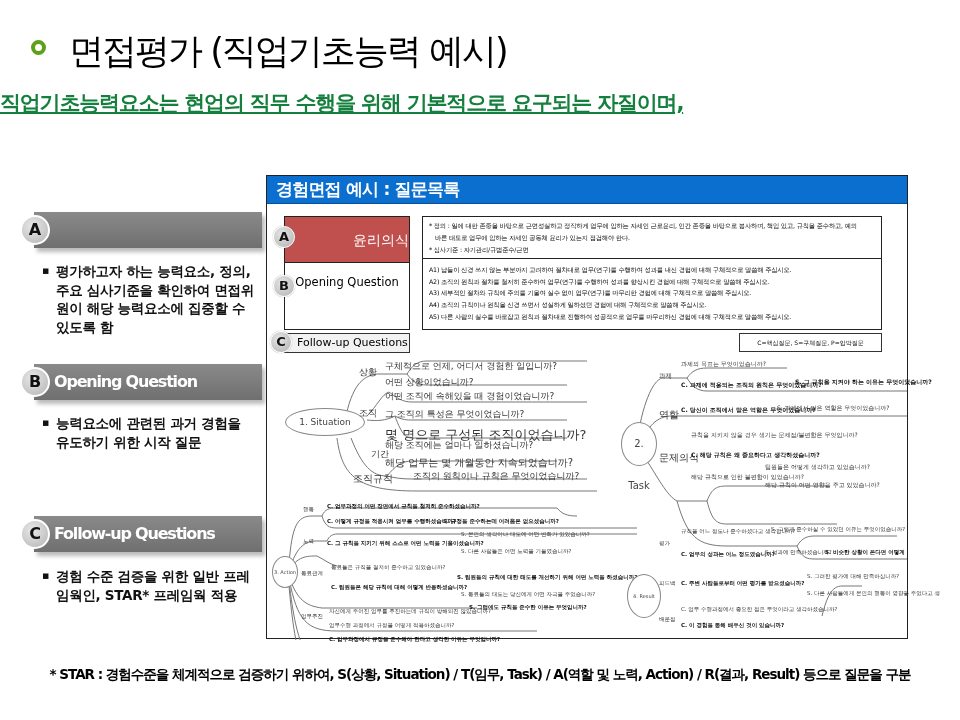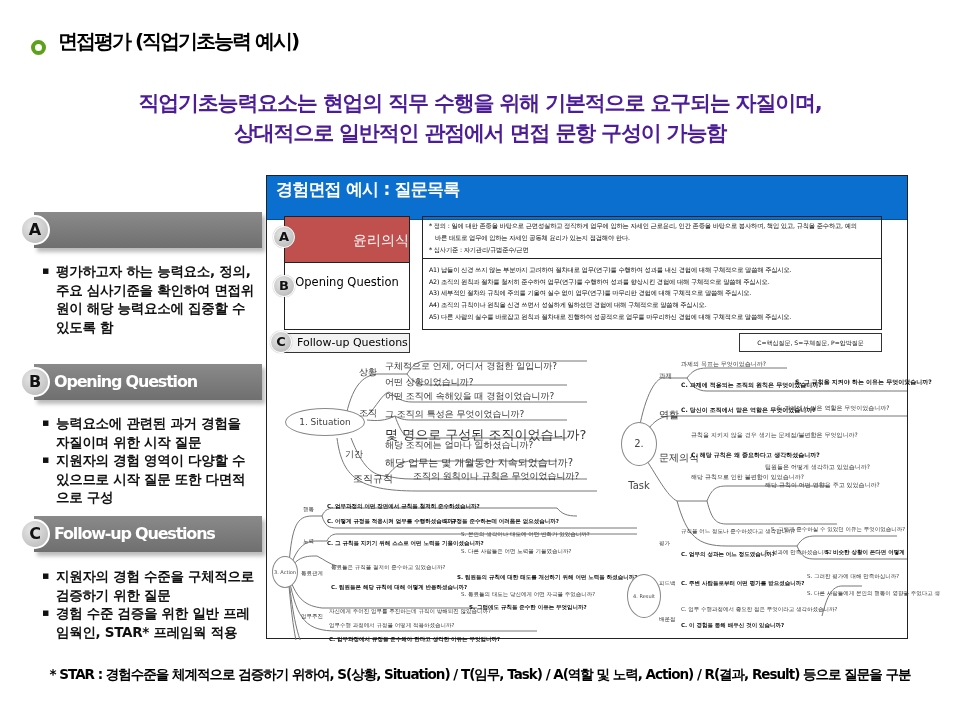--- a/index.html
+++ b/index.html
@@ -2,41 +2,41 @@
 <html><head>
 <meta charset="utf-8">
 <style>
   * { box-sizing: border-box; margin: 0; padding: 0; }
   body { width: 960px; height: 720px; background: #ffffff; position: relative; overflow: hidden;
          font-family: "DejaVu Sans", "Liberation Sans", sans-serif; color: #000; }
   .abs { position: absolute; }
 
   
   .title-bullet { left: 31px; top: 40px; width: 15px; height: 15px; border: 4px solid #5da01a; border-radius: 50%; }
-  .page-title { left: 58px; top: 28px; font-size: 20px; font-weight: bold; letter-spacing: -2px; white-space: nowrap; }
-
-  .subtitle { left: 0; width: 960px; top: 88px; text-align: center; color: #4c1d95; font-size: 21px;
-              font-weight: bold; line-height: 30px; letter-spacing: -1.2px; }
+  .page-title { left: 69px; top: 28px; font-size: 35px; font-weight: normal; letter-spacing: -2px; white-space: nowrap; }
+
+  .subtitle { left: 0; width: 960px; top: 88px; color: #15803d; font-size: 21px;
+              font-weight: bold; line-height: 30px; letter-spacing: -1.2px; text-decoration: underline; }
 
   
   .side-tab { left: 20px; width: 242px; height: 36px; }
   .side-tab .bar { position: absolute; left: 14px; top: 0; width: 228px; height: 36px;
                    background: linear-gradient(#8a8a8a, #6f6f6f); box-shadow: 3px 4px 4px #bbb; }
   .side-tab .circle { position: absolute; left: 0; top: 3px; width: 30px; height: 30px; border-radius: 50%;
                       background: radial-gradient(circle at 40% 35%, #e8e8e8, #b4b4b4); border: 2px solid #fff;
                       font-weight: bold; font-size: 16px; text-align: center; line-height: 26px; color: #111; }
   .side-tab .label { position: absolute; left: 34px; top: 0; height: 36px; line-height: 36px; color: #fff;
                      font-size: 16px; font-weight: bold; letter-spacing: -1.2px; white-space: nowrap; }
   .side-desc { left: 42px; width: 215px; font-size: 13.5px; font-weight: bold; line-height: 18.5px; color: #111; letter-spacing: -0.3px; }
   .side-desc li { list-style: none; padding-left: 14px; position: relative; }
   .side-desc li::before { content: "▪"; position: absolute; left: 0; top: 0; font-size: 11px; }
 
   
   .panel { left: 266px; top: 175px; width: 642px; height: 464px; border: 1.5px solid #222; background: #fff; }
-  .panel-head { position: absolute; left: 0; top: 0; width: 100%; height: 44px; background: #0b6fd0;
+  .panel-head { position: absolute; left: 0; top: 0; width: 100%; height: 28px; background: #0b6fd0;
                 border-bottom: 1px solid #0a4f96; text-align: center; }
   .panel-title { position: absolute; left: 9px; top: 2px; color: #fff; font-size: 17px; font-weight: bold; letter-spacing: -0.8px; }
 
   .box-left { position: absolute; left: 17px; top: 40px; width: 126px; height: 114px; border: 1.5px solid #222; }
   .ethics { position: absolute; left: 0; top: 0; width: 100%; height: 46px; background: #c0504d; color: #ffffff;
             font-size: 14px; text-align: right; line-height: 46px; border-bottom: 1px solid #222; }
   .opening { position: absolute; left: 0; top: 58px; width: 100%; text-align: center; font-size: 11.5px; }
   .mini-circle { position: absolute; width: 22px; height: 22px; border-radius: 50%;
                  background: radial-gradient(circle at 40% 35%, #e6e6e6, #b0b0b0); border: 1.5px solid #fff;
                  font-weight: bold; font-size: 13px; text-align: center; line-height: 19px; color: #111; box-shadow: 0 0 1px #777; }
@@ -61,48 +61,45 @@
 
   .footnote { left: 0; width: 960px; top: 666px; text-align: center; font-size: 13.5px; font-weight: bold; letter-spacing: -1px; white-space: nowrap; }
 </style>
 </head>
 <body>
 
 <div class="abs title-bullet"></div>
 <div class="abs page-title">면접평가 (직업기초능력 예시)</div>
 <div class="abs subtitle">
   <div>직업기초능력요소는 현업의 직무 수행을 위해 기본적으로 요구되는 자질이며,</div>
-  <div>상대적으로 일반적인 관점에서 면접 문항 구성이 가능함</div>
 </div>
 
 <div class="abs side-tab" style="top:212px">
   <div class="bar"></div>
   <div class="circle">A</div>
 </div>
 <ul class="abs side-desc" style="top:262px">
   <li>평가하고자 하는 능력요소, 정의, 주요 심사기준을 확인하여 면접위원이 해당 능력요소에 집중할 수 있도록 함</li>
 </ul>
 
 <div class="abs side-tab" style="top:364px">
   <div class="bar"></div>
   <div class="circle">B</div>
   <div class="label">Opening Question</div>
 </div>
 <ul class="abs side-desc" style="top:414px">
-  <li>능력요소에 관련된 과거 경험을 자질이며 위한 시작 질문</li>
-  <li>지원자의 경험 영역이 다양할 수 있으므로 시작 질문 또한 다면적으로 구성</li>
+  <li>능력요소에 관련된 과거 경험을 유도하기 위한 시작 질문</li>
 </ul>
 
 <div class="abs side-tab" style="top:516px">
   <div class="bar"></div>
   <div class="circle">C</div>
   <div class="label">Follow-up Questions</div>
 </div>
 <ul class="abs side-desc" style="top:567px">
-  <li>지원자의 경험 수준을 구체적으로 검증하기 위한 질문</li>
   <li>경험 수준 검증을 위한 일반 프레임웍인, STAR* 프레임웍 적용</li>
 </ul>
 
 <div class="abs panel">
   <div class="panel-head">
     <div class="panel-title">경험면접 예시 : 질문목록</div>
   </div>
 
   <div class="box-left">
     <div class="ethics">윤리의식</div>
@@ -170,21 +167,21 @@
   </svg>
 
   <div class="node" style="left:18px;top:232px;width:80px;height:28px;font-size:9px;line-height:26px">1. Situation</div>
   <div class="mm-cat" style="left:92px;top:190px;font-size:9px">상황</div>
   <div class="mm-text" style="left:118px;top:184px;font-size:9px">구체적으로 언제, 어디서 경험한 일입니까?</div>
   <div class="mm-text" style="left:118px;top:200px;font-size:9px">어떤 상황이었습니까?</div>
   <div class="mm-cat" style="left:92px;top:231px;font-size:9px">조직</div>
   <div class="mm-text" style="left:118px;top:214px;font-size:9px">어떤 조직에 속해있을 때 경험이었습니까?</div>
   <div class="mm-text" style="left:118px;top:232px;font-size:9px">그 조직의 특성은 무엇이었습니까?</div>
   <div class="mm-text" style="left:118px;top:250px;font-size:13px">몇 명으로 구성된 조직이었습니까?</div>
-  <div class="mm-cat" style="left:78px;top:272px;font-size:9px">기간</div>
+  <div class="mm-cat" style="left:104px;top:272px;font-size:9px">기간</div>
   <div class="mm-text" style="left:118px;top:263px;font-size:9px">해당 조직에는 얼마나 일하셨습니까?</div>
   <div class="mm-text" style="left:118px;top:280px;font-size:10px">해당 업무는 몇 개월동안 지속되었습니까?</div>
   <div class="mm-cat" style="left:86px;top:296px;font-size:10px">조직규칙</div>
   <div class="mm-text" style="left:146px;top:294px;font-size:9px">조직의 원칙이나 규칙은 무엇이었습니까?</div>
 
   <div class="node" style="left:354px;top:246px;width:36px;height:44px;font-size:10px;line-height:42px">2. Task</div>
   <div class="mm-cat" style="left:392px;top:196px;font-size:6.5px">과제</div>
   <div class="mm-cat" style="left:392px;top:232px;font-size:10px">역할</div>
   <div class="mm-cat" style="left:392px;top:275px;font-size:10px">문제의식</div>
   <div class="mm-text" style="left:414px;top:184px;font-size:6px">과제의 목표는 무엇이었습니까?</div>

